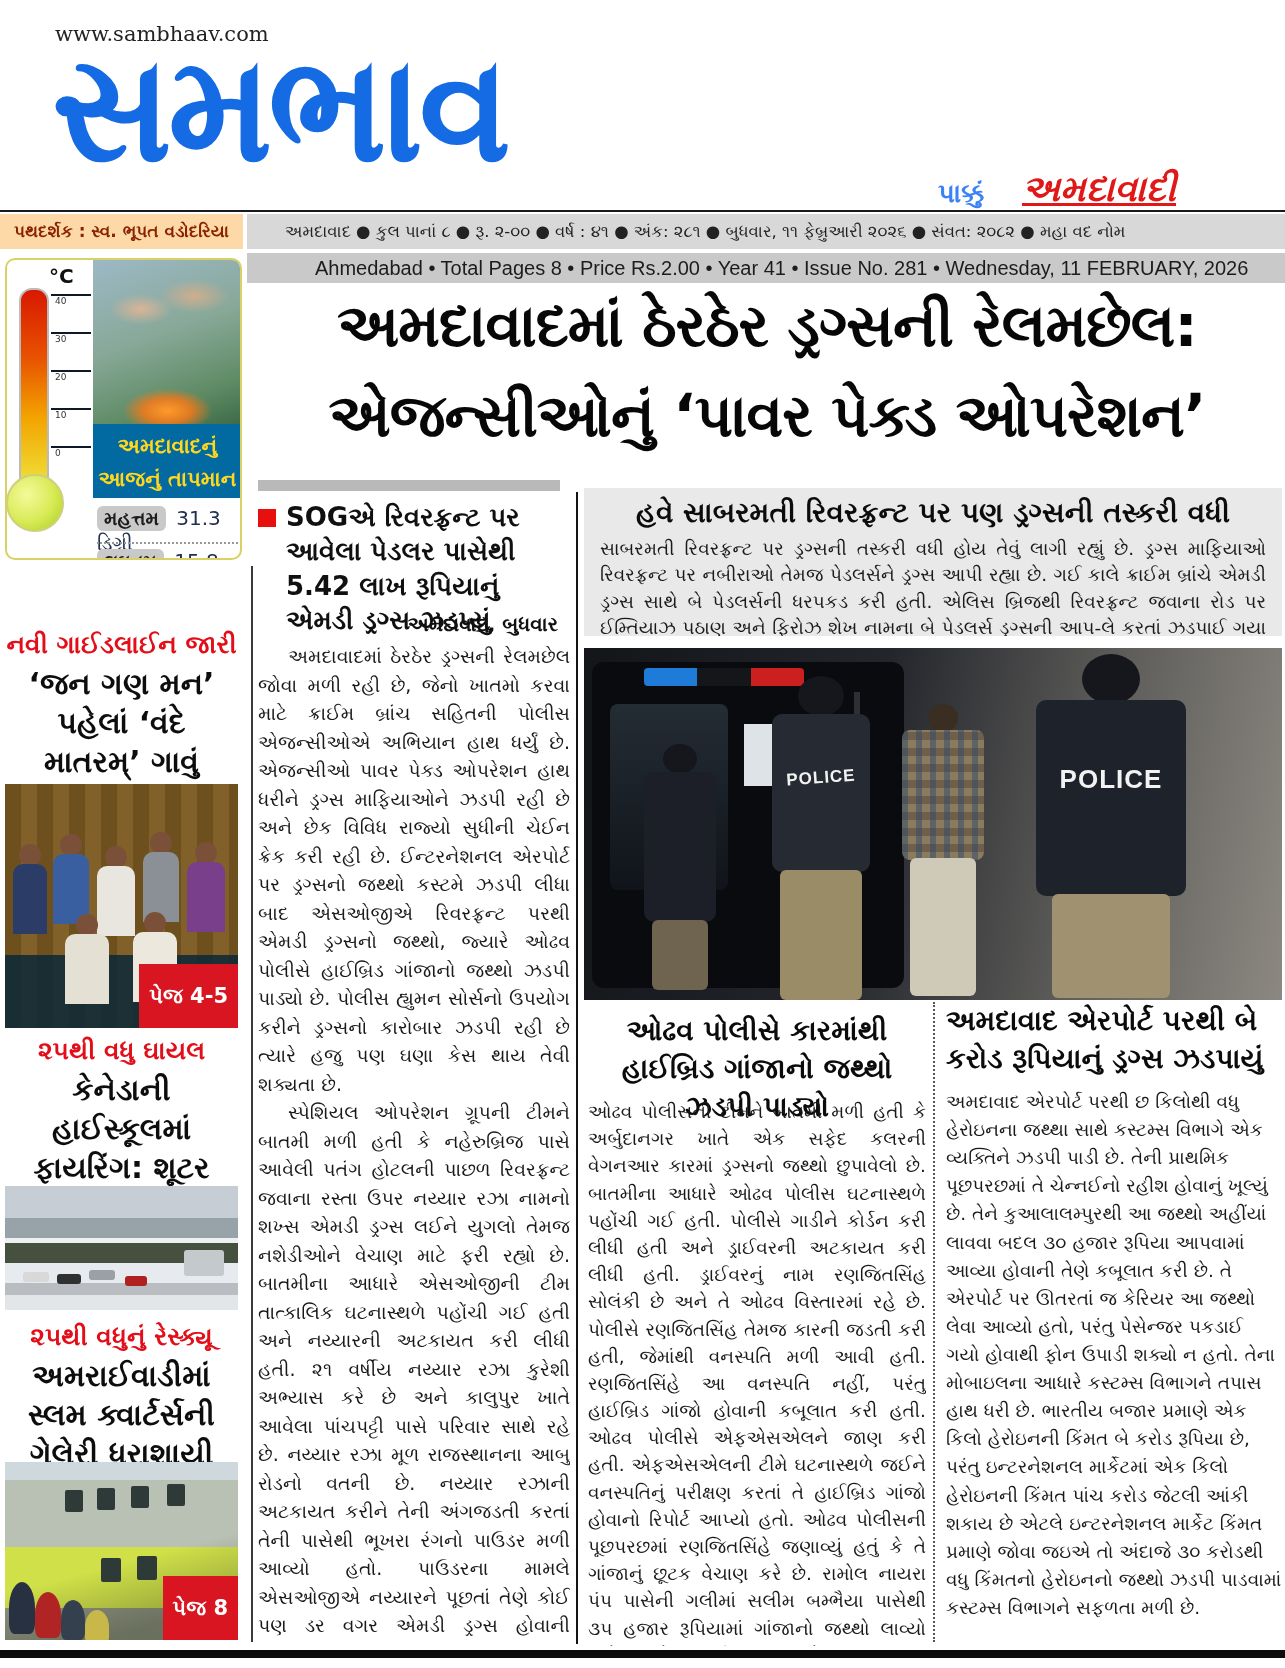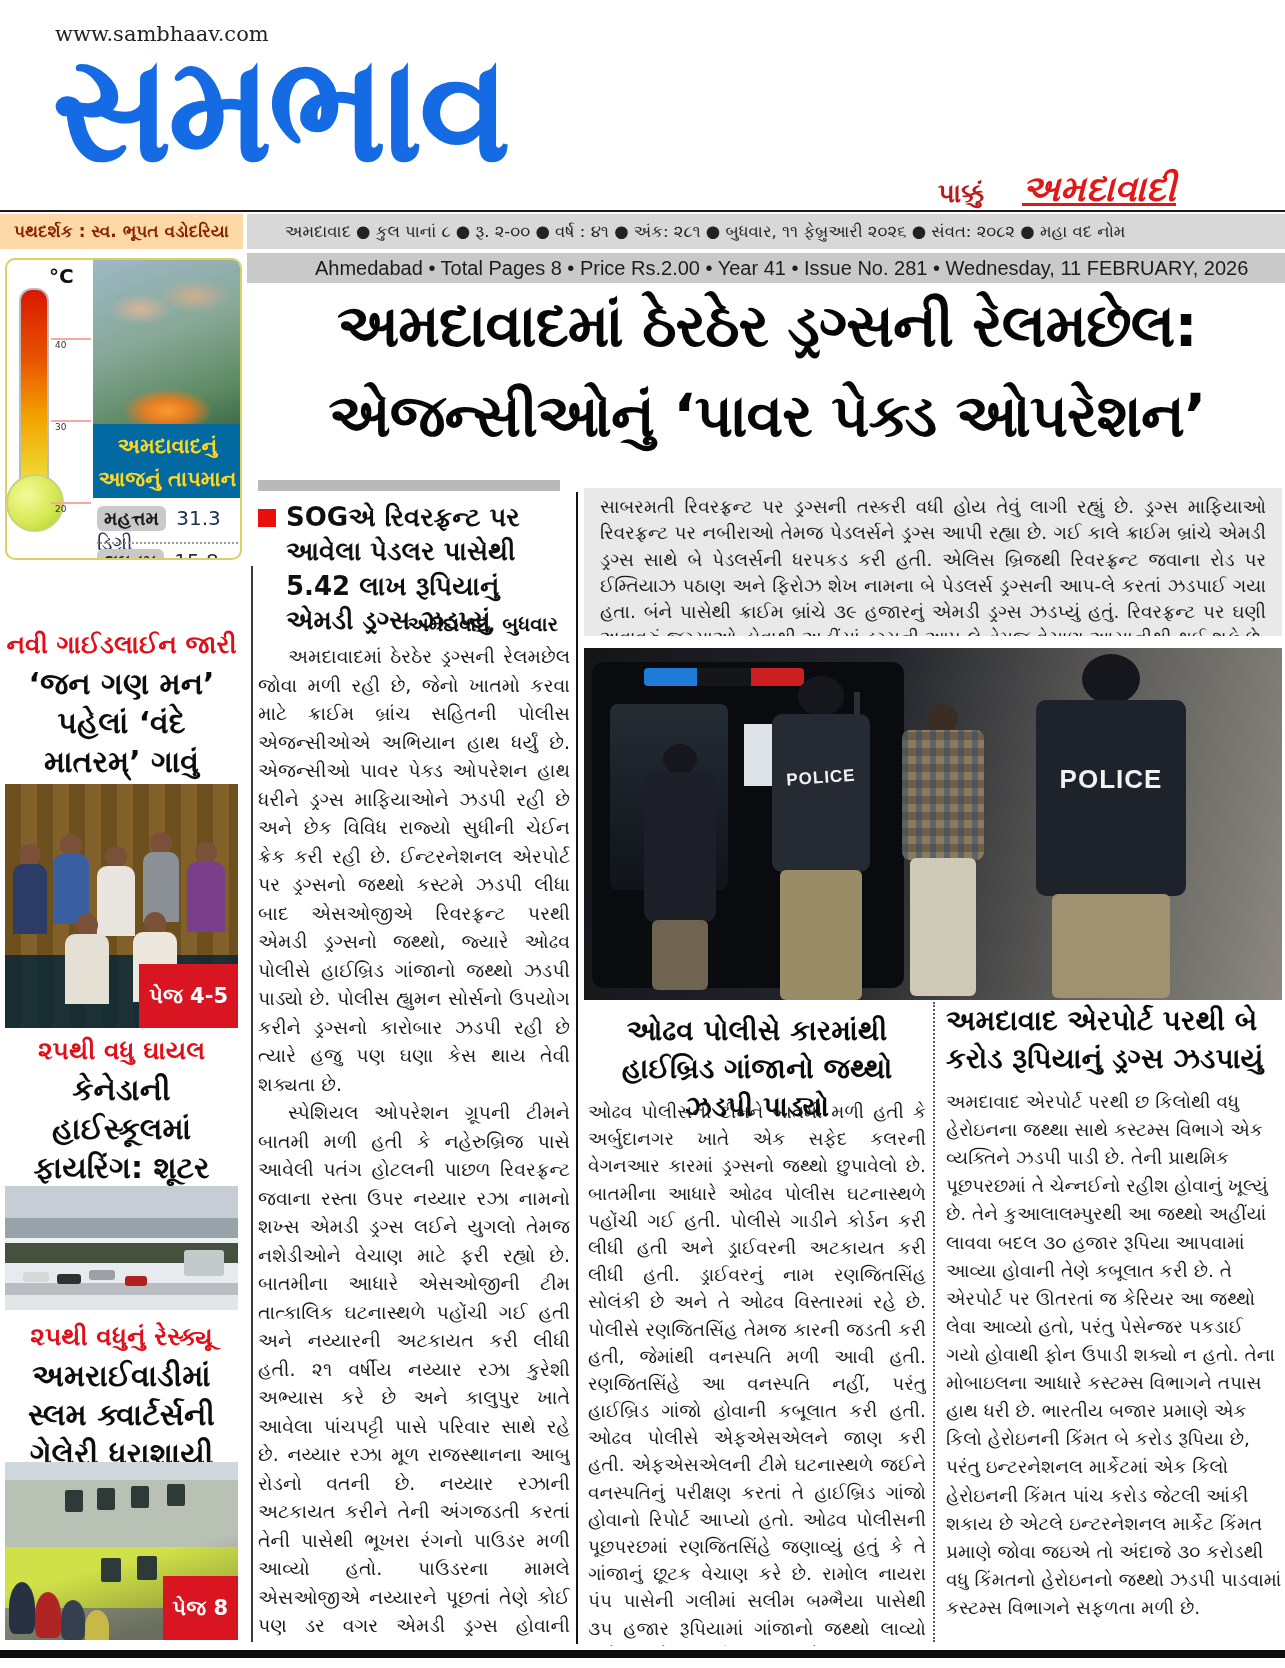--- a/index.html
+++ b/index.html
@@ -6,21 +6,21 @@
   .page{position:relative;width:1285px;height:1668px;background:#ffffff;overflow:hidden;
         font-family:"DejaVu Sans",sans-serif;color:#111;text-decoration:underline;}
   .abs{position:absolute;}
 
   
   .site-url{left:55px;top:22px;font-family:"DejaVu Serif",serif;font-size:21px;color:#222;}
   .title-blue{left:52px;top:28px;font-size:148px;line-height:1.1;font-weight:700;color:#156be4;
               white-space:nowrap;letter-spacing:-4px;}
   .title-red{left:740px;top:38px;font-size:128px;line-height:1.1;font-weight:700;color:#ee1b1b;
              white-space:nowrap;-webkit-text-stroke:3px #000;text-shadow:7px 7px 0 #000;}
-  .tagline-prefix{left:938px;top:178px;font-size:26px;font-weight:700;color:#b91c1c;}
+  .tagline-prefix{left:938px;top:178px;font-size:26px;font-weight:700;color:#3b82f6;}
   .tagline-script{left:1022px;top:168px;font-size:36px;font-weight:700;color:#e01818;font-style:italic;
                   text-decoration:underline;text-decoration-thickness:3px;}
 
   .topline{left:0;top:210px;width:1285px;height:2px;background:#1a1a1a;}
 
   
   .patron-box{left:0;top:214px;width:243px;height:35px;background:#fdd9a7;color:#8c2300;
               font-weight:700;font-size:17px;line-height:35px;text-align:center;}
   .guj-bar{left:247px;top:214px;width:1038px;height:35px;background:#d8d8d8;color:#222;
            font-size:16.5px;line-height:35px;padding-left:38px;box-sizing:border-box;}
@@ -33,21 +33,21 @@
                 background:#fff;box-sizing:border-box;overflow:hidden;}
   .thermo-wrap{position:absolute;left:0;top:0;width:86px;height:298px;}
   .thermo-unit{position:absolute;left:42px;top:4px;font-size:20px;font-weight:700;color:#111;}
   .thermo-tube{position:absolute;left:12px;top:28px;width:26px;height:196px;border-radius:13px 13px 4px 4px;
                background:linear-gradient(to bottom,#d81800 0%,#e85300 35%,#f3a300 65%,#efe23a 100%);
                border:2px solid #bbb;}
   .thermo-bulb{position:absolute;left:-1px;top:214px;width:54px;height:54px;border-radius:50%;
                background:radial-gradient(circle at 35% 35%,#f4fa9a 0%,#d7ea55 55%,#a9cf1d 100%);
                border:2px solid #cfcf80;}
   .thermo-ticks{position:absolute;left:44px;top:34px;width:40px;height:180px;font-size:9px;color:#333;}
-  .thermo-ticks div{height:36px;border-top:2px solid #fca5a5;padding-left:4px;margin-top:44px;}
+  .thermo-ticks div{height:36px;border-top:2px solid #0f172a;padding-left:4px;}
   .hands-photo{position:absolute;left:86px;top:0;width:149px;height:164px;
     background:
       radial-gradient(60px 30px at 50% 92%, #ff9a2a 0%, rgba(255,120,20,.8) 40%, rgba(150,60,10,0) 75%),
       radial-gradient(45px 22px at 32% 30%, #d9b596 0%, rgba(217,181,150,0) 70%),
       radial-gradient(50px 24px at 68% 22%, #cfae8e 0%, rgba(207,174,142,0) 70%),
       linear-gradient(160deg,#9db8c6 0%,#88a898 45%,#5d8a63 80%,#3d6b48 100%);}
   .weather-title{position:absolute;left:86px;top:164px;width:149px;height:74px;background:#0369a1;
                  color:#ffd81e;font-weight:700;font-size:21px;line-height:1.55;text-align:center;
                  padding-top:6px;box-sizing:border-box;}
   .weather-row{position:absolute;left:90px;width:145px;height:30px;font-size:20px;}
@@ -261,20 +261,21 @@
     <span class="bullet-text">SOGએ રિવરફ્રન્ટ પર આવેલા પેડલર પાસેથી 5.42 લાખ રૂપિયાનું એમડી ડ્રગ્સ ઝડપ્યું</span>
   </div>
   <div class="abs lead-dateline">અમદાવાદ, બુધવાર</div>
   <div class="abs lead-body">
     <p>અમદાવાદમાં ઠેરઠેર ડ્રગ્સની રેલમછેલ જોવા મળી રહી છે, જેનો ખાતમો કરવા માટે ક્રાઈમ બ્રાંચ સહિતની પોલીસ એજન્સીઓએ અભિયાન હાથ ધર્યું છે. એજન્સીઓ પાવર પેક્ડ ઓપરેશન હાથ ધરીને ડ્રગ્સ માફિયાઓને ઝડપી રહી છે અને છેક વિવિધ રાજ્યો સુધીની ચેઈન ક્રેક કરી રહી છે. ઈન્ટરનેશનલ એરપોર્ટ પર ડ્રગ્સનો જથ્થો કસ્ટમે ઝડપી લીધા બાદ એસઓજીએ રિવરફ્રન્ટ પરથી એમડી ડ્રગ્સનો જથ્થો, જ્યારે ઓઢવ પોલીસે હાઈબ્રિડ ગાંજાનો જથ્થો ઝડપી પાડ્યો છે. પોલીસ હ્યુમન સોર્સનો ઉપયોગ કરીને ડ્રગ્સનો કારોબાર ઝડપી રહી છે ત્યારે હજુ પણ ઘણા કેસ થાય તેવી શક્યતા છે.</p>
     <p>સ્પેશિયલ ઓપરેશન ગ્રૂપની ટીમને બાતમી મળી હતી કે નહેરુબ્રિજ પાસે આવેલી પતંગ હોટલની પાછળ રિવરફ્રન્ટ જવાના રસ્તા ઉપર નય્યાર રઝા નામનો શખ્સ એમડી ડ્રગ્સ લઈને યુગલો તેમજ નશેડીઓને વેચાણ માટે ફરી રહ્યો છે. બાતમીના આધારે એસઓજીની ટીમ તાત્કાલિક ઘટનાસ્થળે પહોંચી ગઈ હતી અને નય્યારની અટકાયત કરી લીધી હતી. ૨૧ વર્ષીય નય્યાર રઝા કુરેશી અભ્યાસ કરે છે અને કાલુપુર ખાતે આવેલા પાંચપટ્ટી પાસે પરિવાર સાથે રહે છે. નય્યાર રઝા મૂળ રાજસ્થાનના આબુ રોડનો વતની છે. નય્યાર રઝાની અટકાયત કરીને તેની અંગજડતી કરતાં તેની પાસેથી ભૂખરા રંગનો પાઉડર મળી આવ્યો હતો. પાઉડરના મામલે એસઓજીએ નય્યારને પૂછતાં તેણે કોઈ પણ ડર વગર એમડી ડ્રગ્સ હોવાની કબૂલાત કરી લીધી હતી.</p>
 
   </div>
 
   <div class="abs rf-box">
+    <div class="rf-title">હવે સાબરમતી રિવરફ્રન્ટ પર પણ ડ્રગ્સની તસ્કરી વધી</div>
     <div class="rf-body">સાબરમતી રિવરફ્રન્ટ પર ડ્રગ્સની તસ્કરી વધી હોય તેવું લાગી રહ્યું છે. ડ્રગ્સ માફિયાઓ રિવરફ્રન્ટ પર નબીરાઓ તેમજ પેડલર્સને ડ્રગ્સ આપી રહ્યા છે. ગઈ કાલે ક્રાઈમ બ્રાંચે એમડી ડ્રગ્સ સાથે બે પેડલર્સની ધરપકડ કરી હતી. એલિસ બ્રિજથી રિવરફ્રન્ટ જવાના રોડ પર ઈમ્તિયાઝ પઠાણ અને ફિરોઝ શેખ નામના બે પેડલર્સ ડ્રગ્સની આપ-લે કરતાં ઝડપાઈ ગયા હતા. બંને પાસેથી ક્રાઈમ બ્રાંચે ૩૯ હજારનું એમડી ડ્રગ્સ ઝડપ્યું હતું. રિવરફ્રન્ટ પર ઘણી અવાવરું જગ્યાઓ હોવાથી અહીંયાં ડ્રગ્સની આપ-લે તેમજ વેચાણ આસાનીથી થઈ શકે છે. ગઈ કાલે નય્યાર પણ રિવરફ્રન્ટ પરથી ડ્રગ્સના જથ્થા સાથે ઝડપાયો છે.</div>
   </div>
 
   <div class="abs main-photo">
     <div class="van">
       <div class="lightbar">
         <div class="lb-b"></div>
           <div class="lb-d"></div>
           <div class="lb-r"></div>
       </div>

